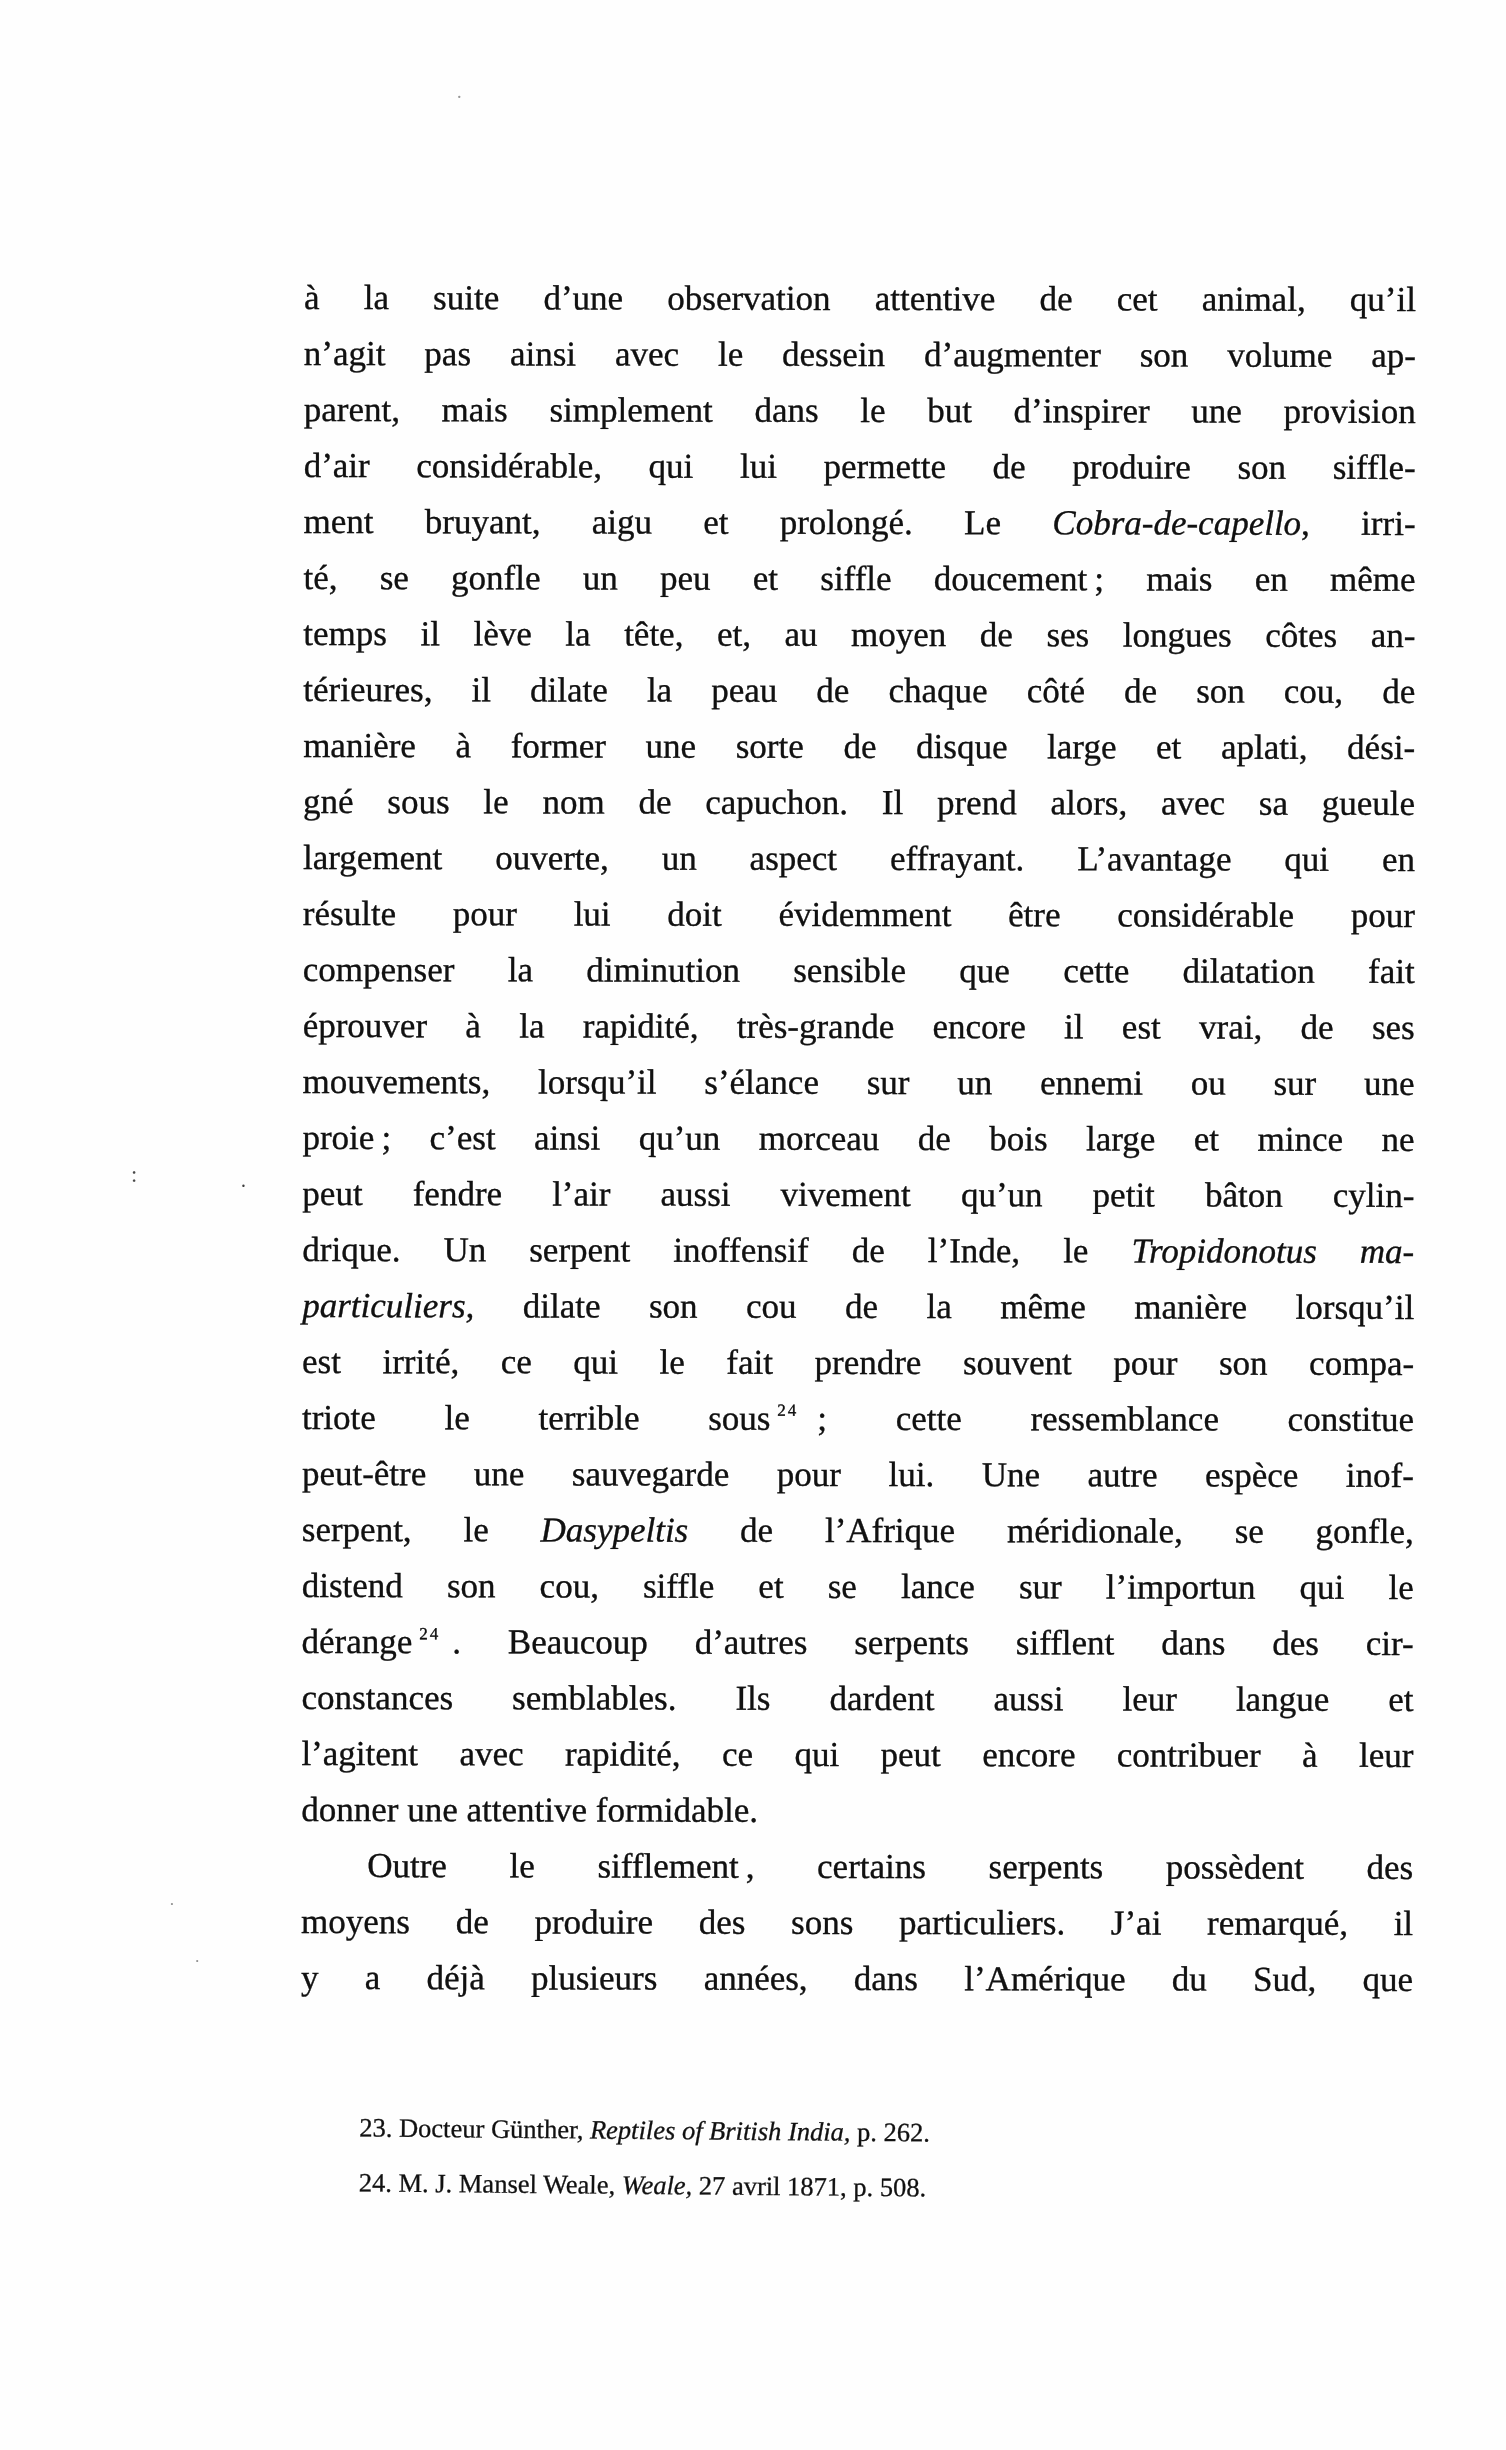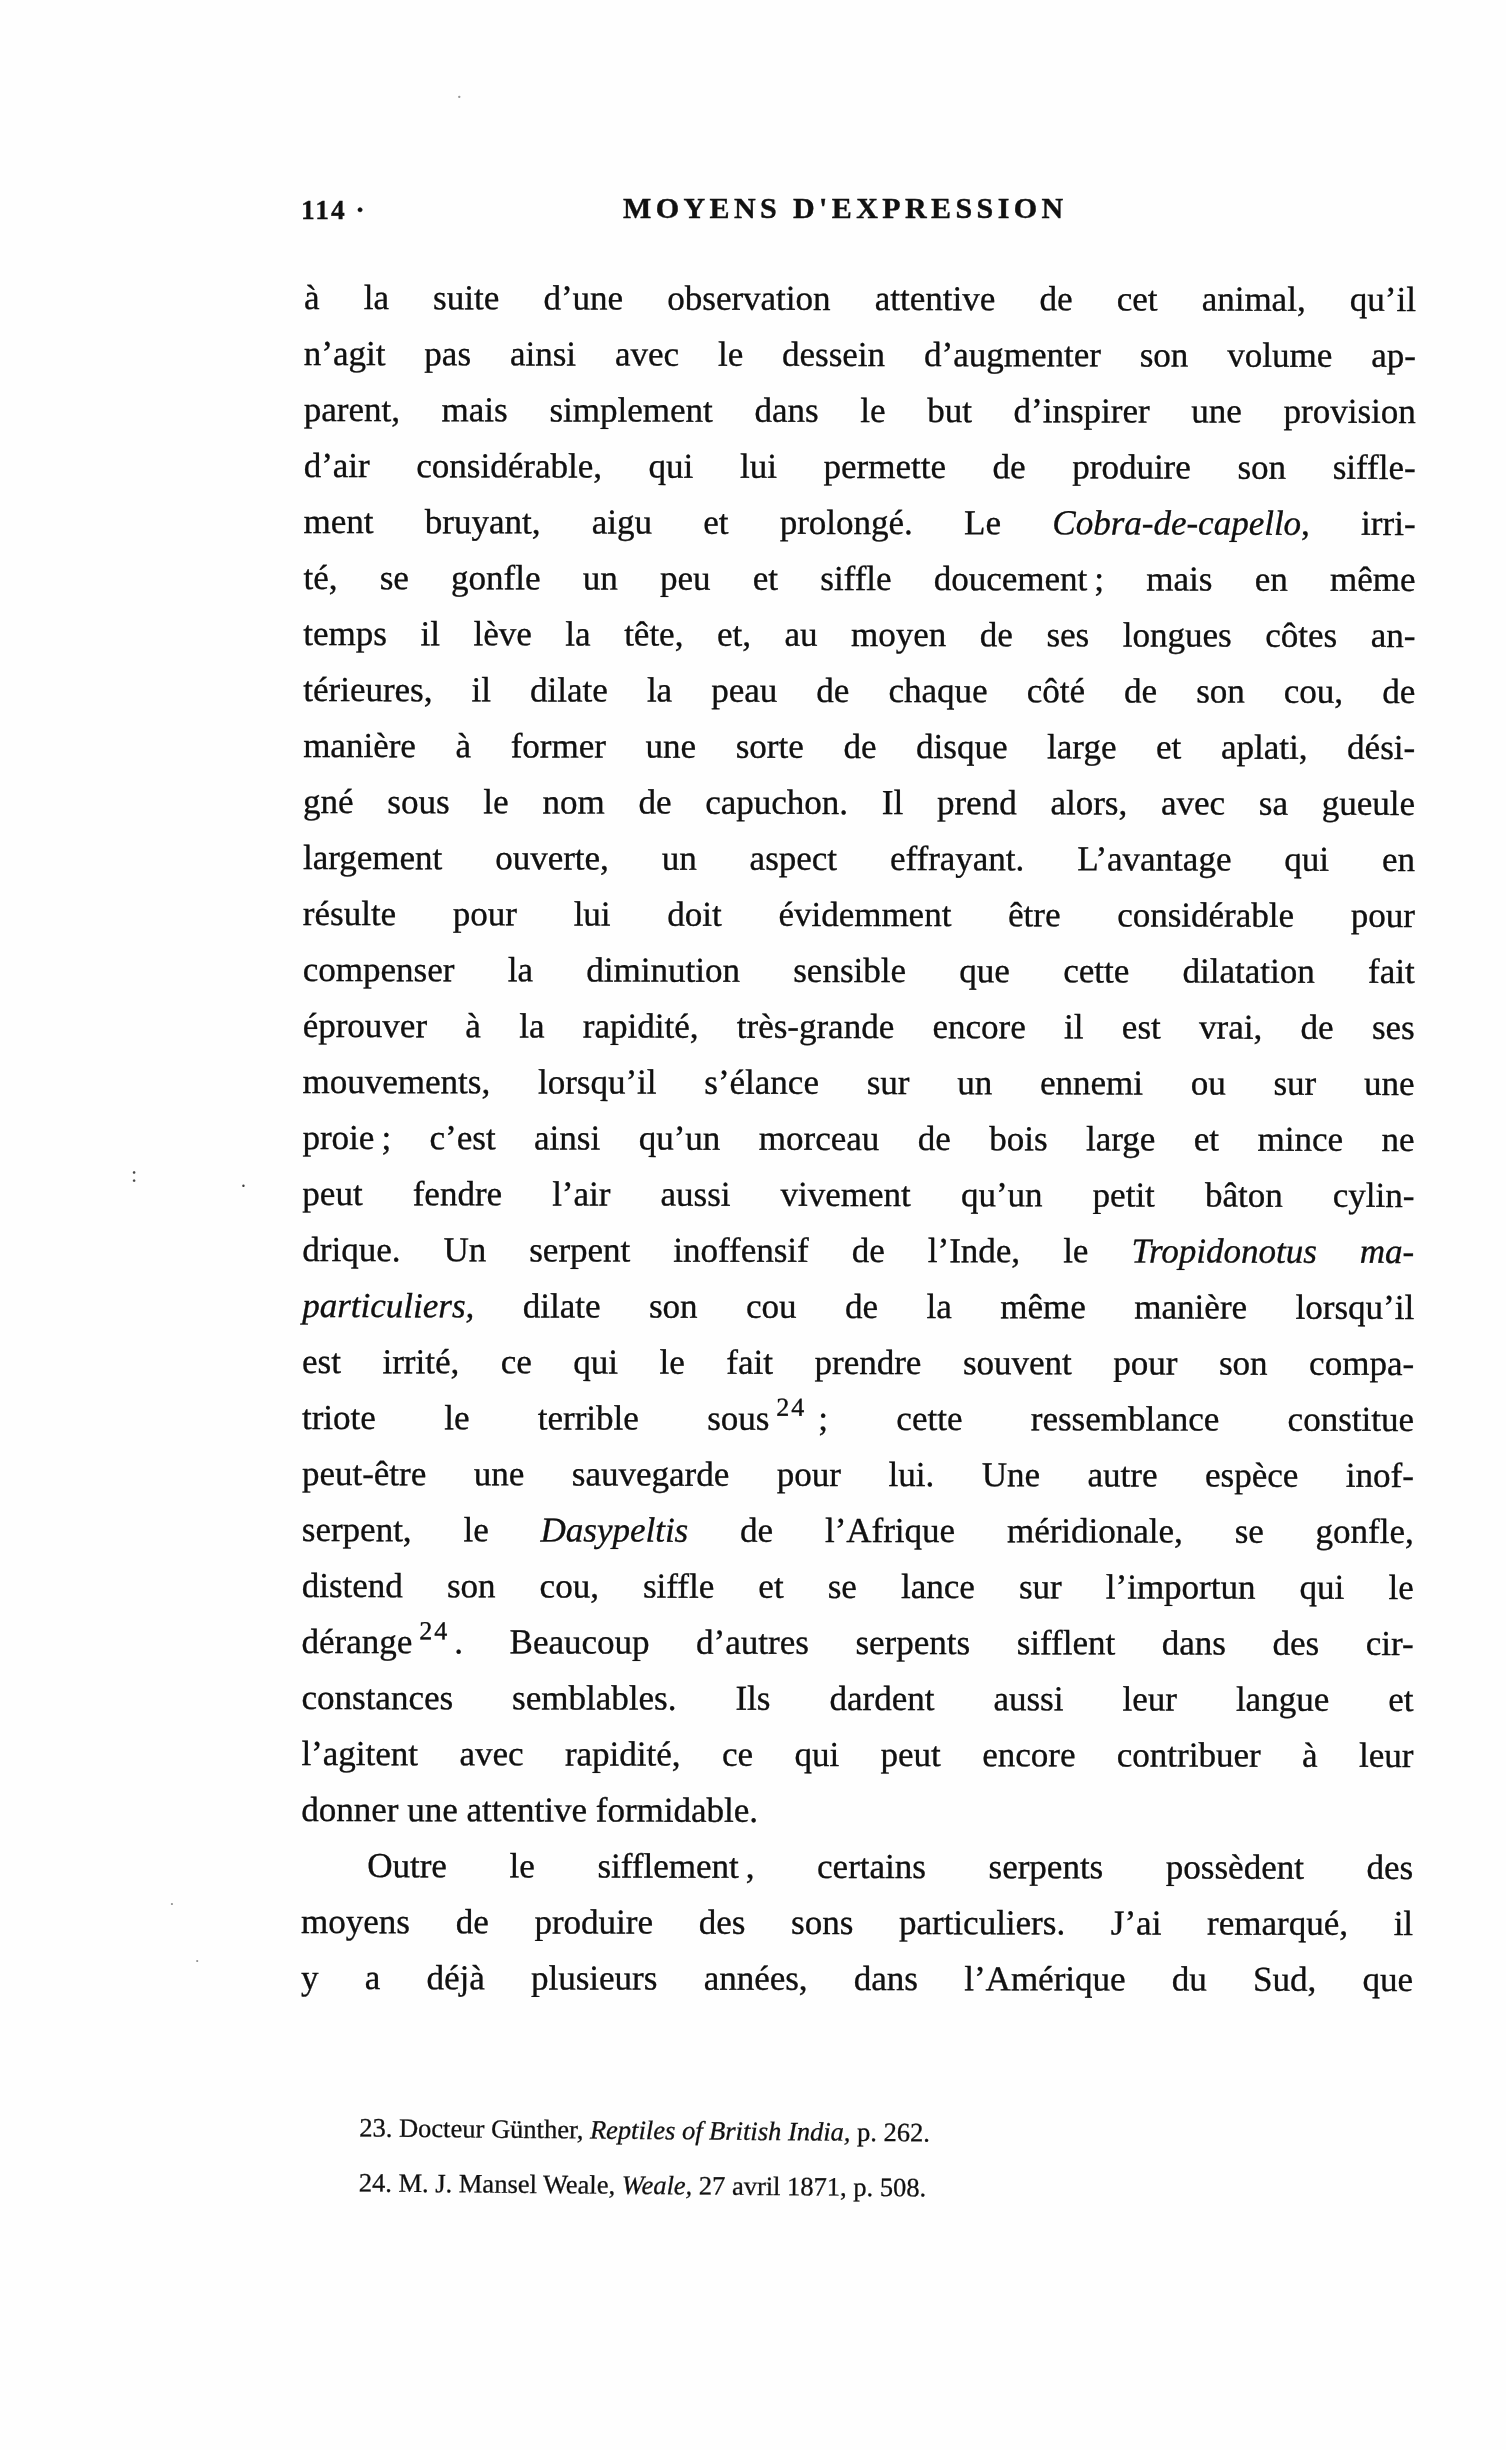--- a/index.html
+++ b/index.html
@@ -46,23 +46,23 @@
     text-align: justify;
     text-align-last: justify;
     height: 56px;
     white-space: nowrap;
   }
   .line.end { text-align-last: left; }
   .line.ind { text-indent: 66px; }
   .r { font-style: normal; }
   .i { font-style: italic; }
   .s {
-    font-size: 26px;
+    font-size: 17px;
     position: relative; top: -13.7px;
-    margin-left: 6.9px; margin-right: 5px;
+    margin-left: 6.9px; margin-right: 12px;
     letter-spacing: 2px;
   }
   
   .footnotes {
     position: absolute;
     left: 304px; top: 2100px; width: 1112px;
     font-size: 26.5px; line-height: 55px;
     -webkit-text-stroke: 0.3px #121212;
     transform: rotate(0.5deg);
     transform-origin: left center;
@@ -74,24 +74,20 @@
     font-family: "Liberation Serif", serif;
     color: #1c1c1c;
     z-index: 1;
   }
 </style>
 </head>
 <body>
 
 <div class="page">
 
-  <div class="runhead">
-    <span class="pagenum">114 ·</span>
-    <span class="runtitle">MOYENS D'EXPRESSION</span>
-  </div>
 
   <div class="bodytext" id="body-lines">
       <div class="line"><span class="r">à la suite d’une observation attentive de cet animal, qu’il</span></div>
       <div class="line"><span class="r">n’agit pas ainsi avec le dessein d’augmenter son volume ap-</span></div>
       <div class="line"><span class="r">parent, mais simplement dans le but d’inspirer une provision</span></div>
       <div class="line"><span class="r">d’air considérable, qui lui permette de produire son siffle-</span></div>
       <div class="line"><span class="r">ment bruyant, aigu et prolongé. Le </span><span class="i">Cobra-de-capello</span><span class="r">, irri-</span></div>
       <div class="line"><span class="r">té, se gonfle un peu et siffle doucement ; mais en même</span></div>
       <div class="line"><span class="r">temps il lève la tête, et, au moyen de ses longues côtes an-</span></div>
       <div class="line"><span class="r">térieures, il dilate la peau de chaque côté de son cou, de</span></div>

